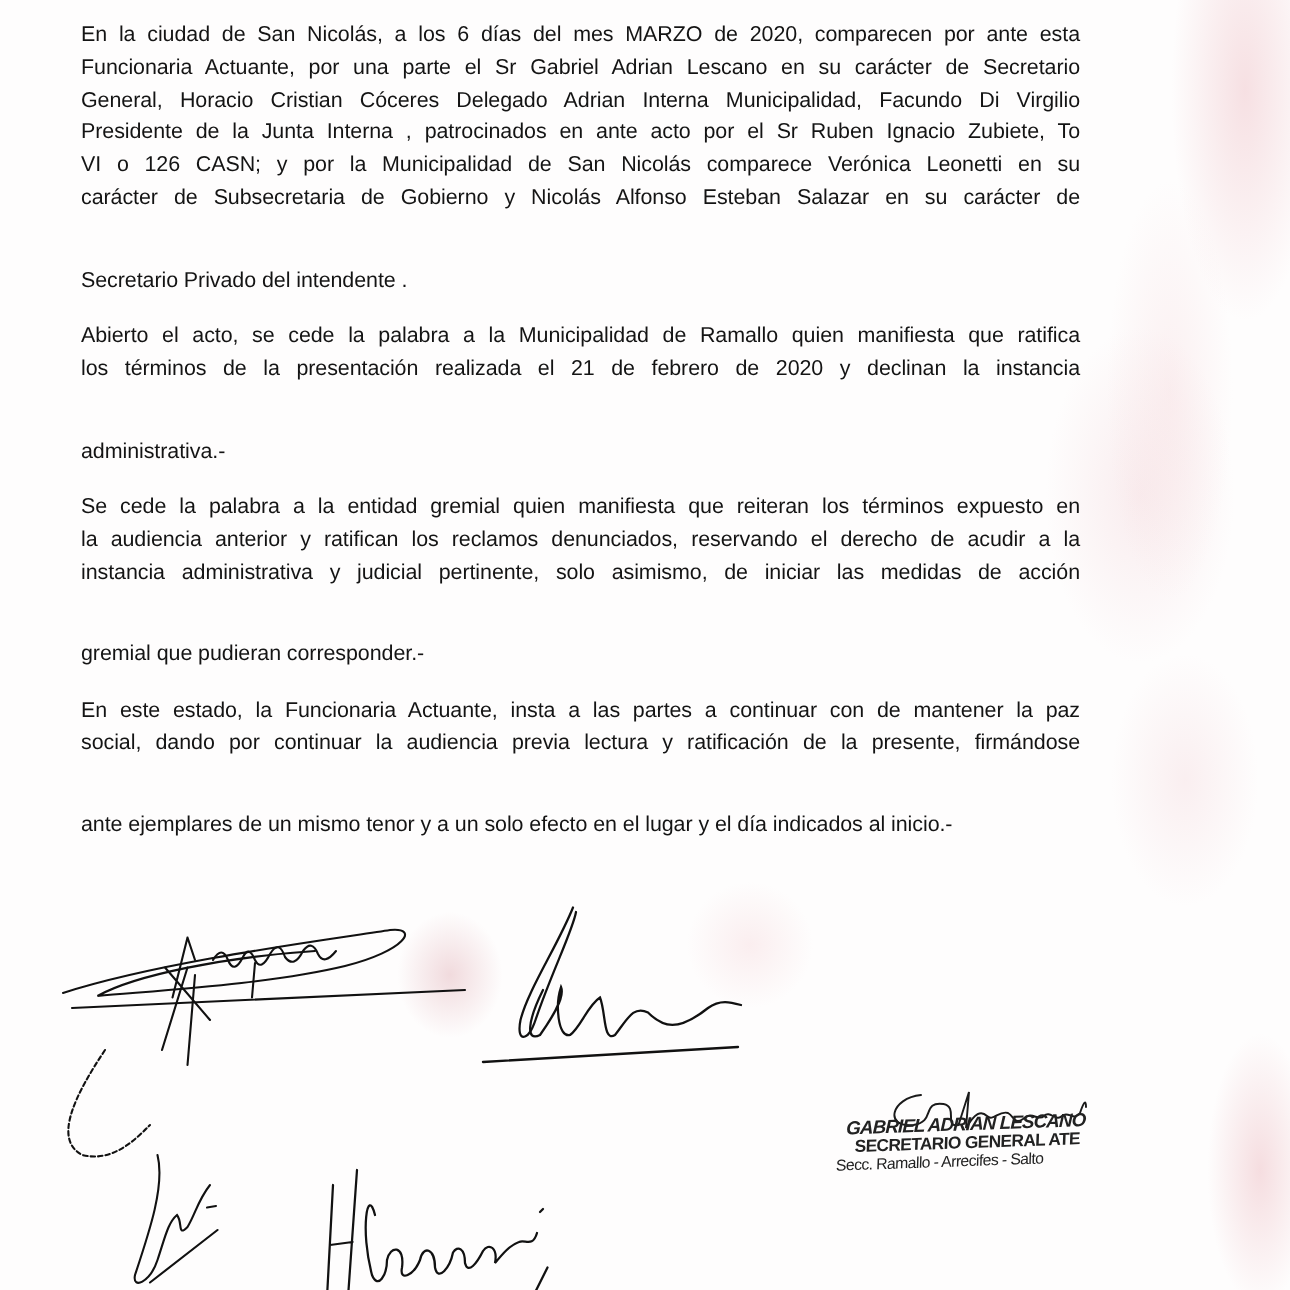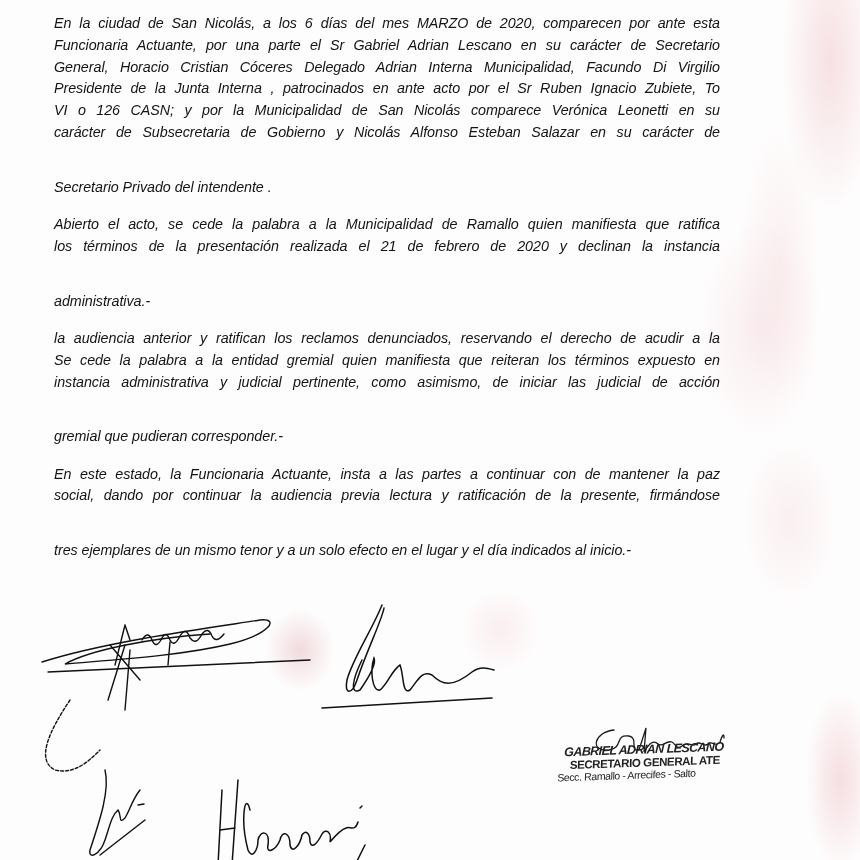--- a/index.html
+++ b/index.html
@@ -18,21 +18,21 @@
         radial-gradient(ellipse 70px 120px at 790px 520px, rgba(240,205,210,0.30), transparent 70%),
         radial-gradient(ellipse 50px 130px at 840px 780px, rgba(238,195,200,0.55), transparent 70%),
         radial-gradient(ellipse 50px 60px at 300px 650px, rgba(230,190,195,0.55), transparent 70%),
         radial-gradient(ellipse 60px 60px at 500px 630px, rgba(245,215,218,0.4), transparent 70%),
         #fefdfd;
     }
     .body-text {
       position: absolute; left: 54px; top: 13px; width: 666px;
       font-size: 14.3px; line-height: 21.8px; letter-spacing: -0.05px;
     }
-    .para { margin: 0 0 15.5px 0; text-align: justify; font-style: italic; }
+    .para { margin: 0 0 15.5px 0; text-align: justify; }
     .para .line { display: block; white-space: nowrap; text-align-last: justify; }
     .para .line.last { text-align-last: left; margin-top: 33px; }
     .sig { position: absolute; }
     .sig svg { display: block; overflow: visible; }
     .stamp {
       position: absolute; left: 556px; top: 742px; width: 260px;
       font-family: "Liberation Sans Narrow", "Liberation Sans", sans-serif;
       font-weight: bold; font-style: italic; color: #222;
       transform: skewX(-4deg) rotate(-2deg);
     }
@@ -54,29 +54,29 @@
     <span class="line">VI o 126 CASN; y por la Municipalidad de San Nicolás  comparece Verónica Leonetti en su</span>
     <span class="line">carácter de Subsecretaria de Gobierno y Nicolás Alfonso Esteban Salazar  en su carácter de</span>
     <span class="line last">Secretario Privado del intendente .</span>
   </p>
   <p class="para">
     <span class="line">Abierto el acto,  se cede la palabra a la Municipalidad de Ramallo quien manifiesta que ratifica</span>
     <span class="line">los términos de la presentación realizada el 21 de febrero de 2020 y declinan  la  instancia</span>
     <span class="line last">administrativa.-</span>
   </p>
   <p class="para">
+    <span class="line">Se cede la palabra a la entidad gremial quien manifiesta que reiteran los términos expuesto en</span>
     <span class="line">la audiencia anterior y ratifican los reclamos denunciados, reservando el derecho de acudir a la</span>
-    <span class="line">Se cede la palabra a la entidad gremial quien manifiesta que reiteran los términos expuesto en</span>
-    <span class="line">instancia administrativa y judicial pertinente, como asimismo, de iniciar las judicial de acción</span>
+    <span class="line">instancia administrativa y judicial pertinente, solo asimismo, de iniciar las medidas de acción</span>
     <span class="line last">gremial que pudieran corresponder.-</span>
   </p>
   <p class="para">
     <span class="line">En este estado, la Funcionaria Actuante, insta a las partes a continuar con  de mantener la paz</span>
     <span class="line">social, dando por continuar la audiencia previa lectura y ratificación de la presente, firmándose</span>
-    <span class="line last">tres  ejemplares de un mismo tenor y a un solo efecto en el lugar y el día indicados al inicio.-</span>
+    <span class="line last">ante  ejemplares de un mismo tenor y a un solo efecto en el lugar y el día indicados al inicio.-</span>
   </p>
 </div>
 
 <div class="sig" style="left:30px; top:620px;">
   <svg width="300" height="120" viewBox="0 0 300 120" fill="none" stroke="#111" stroke-width="1.4" stroke-linecap="round">
     <path d="M12 42 C 80 20, 200 5, 230 0 C 250 -2, 240 14, 200 24 C 150 36, 80 40, 35 44 C 60 30, 120 18, 180 14"></path>
     <path d="M18 52 L 280 40"></path>
     <path d="M85 45 L 95 5 M 95 5 L 100 20 M 80 25 L 110 60 M 95 25 L 78 80 M 100 30 L 95 90"></path>
     <path d="M112 20 q6 -10 10 0 q4 10 10 -2 q4 -8 8 2 q4 8 10 -4 q6 -10 10 2 q6 8 12 -4 q6 -8 10 2 q4 8 12 -2"></path>
     <path d="M140 22 L 138 45"></path>

